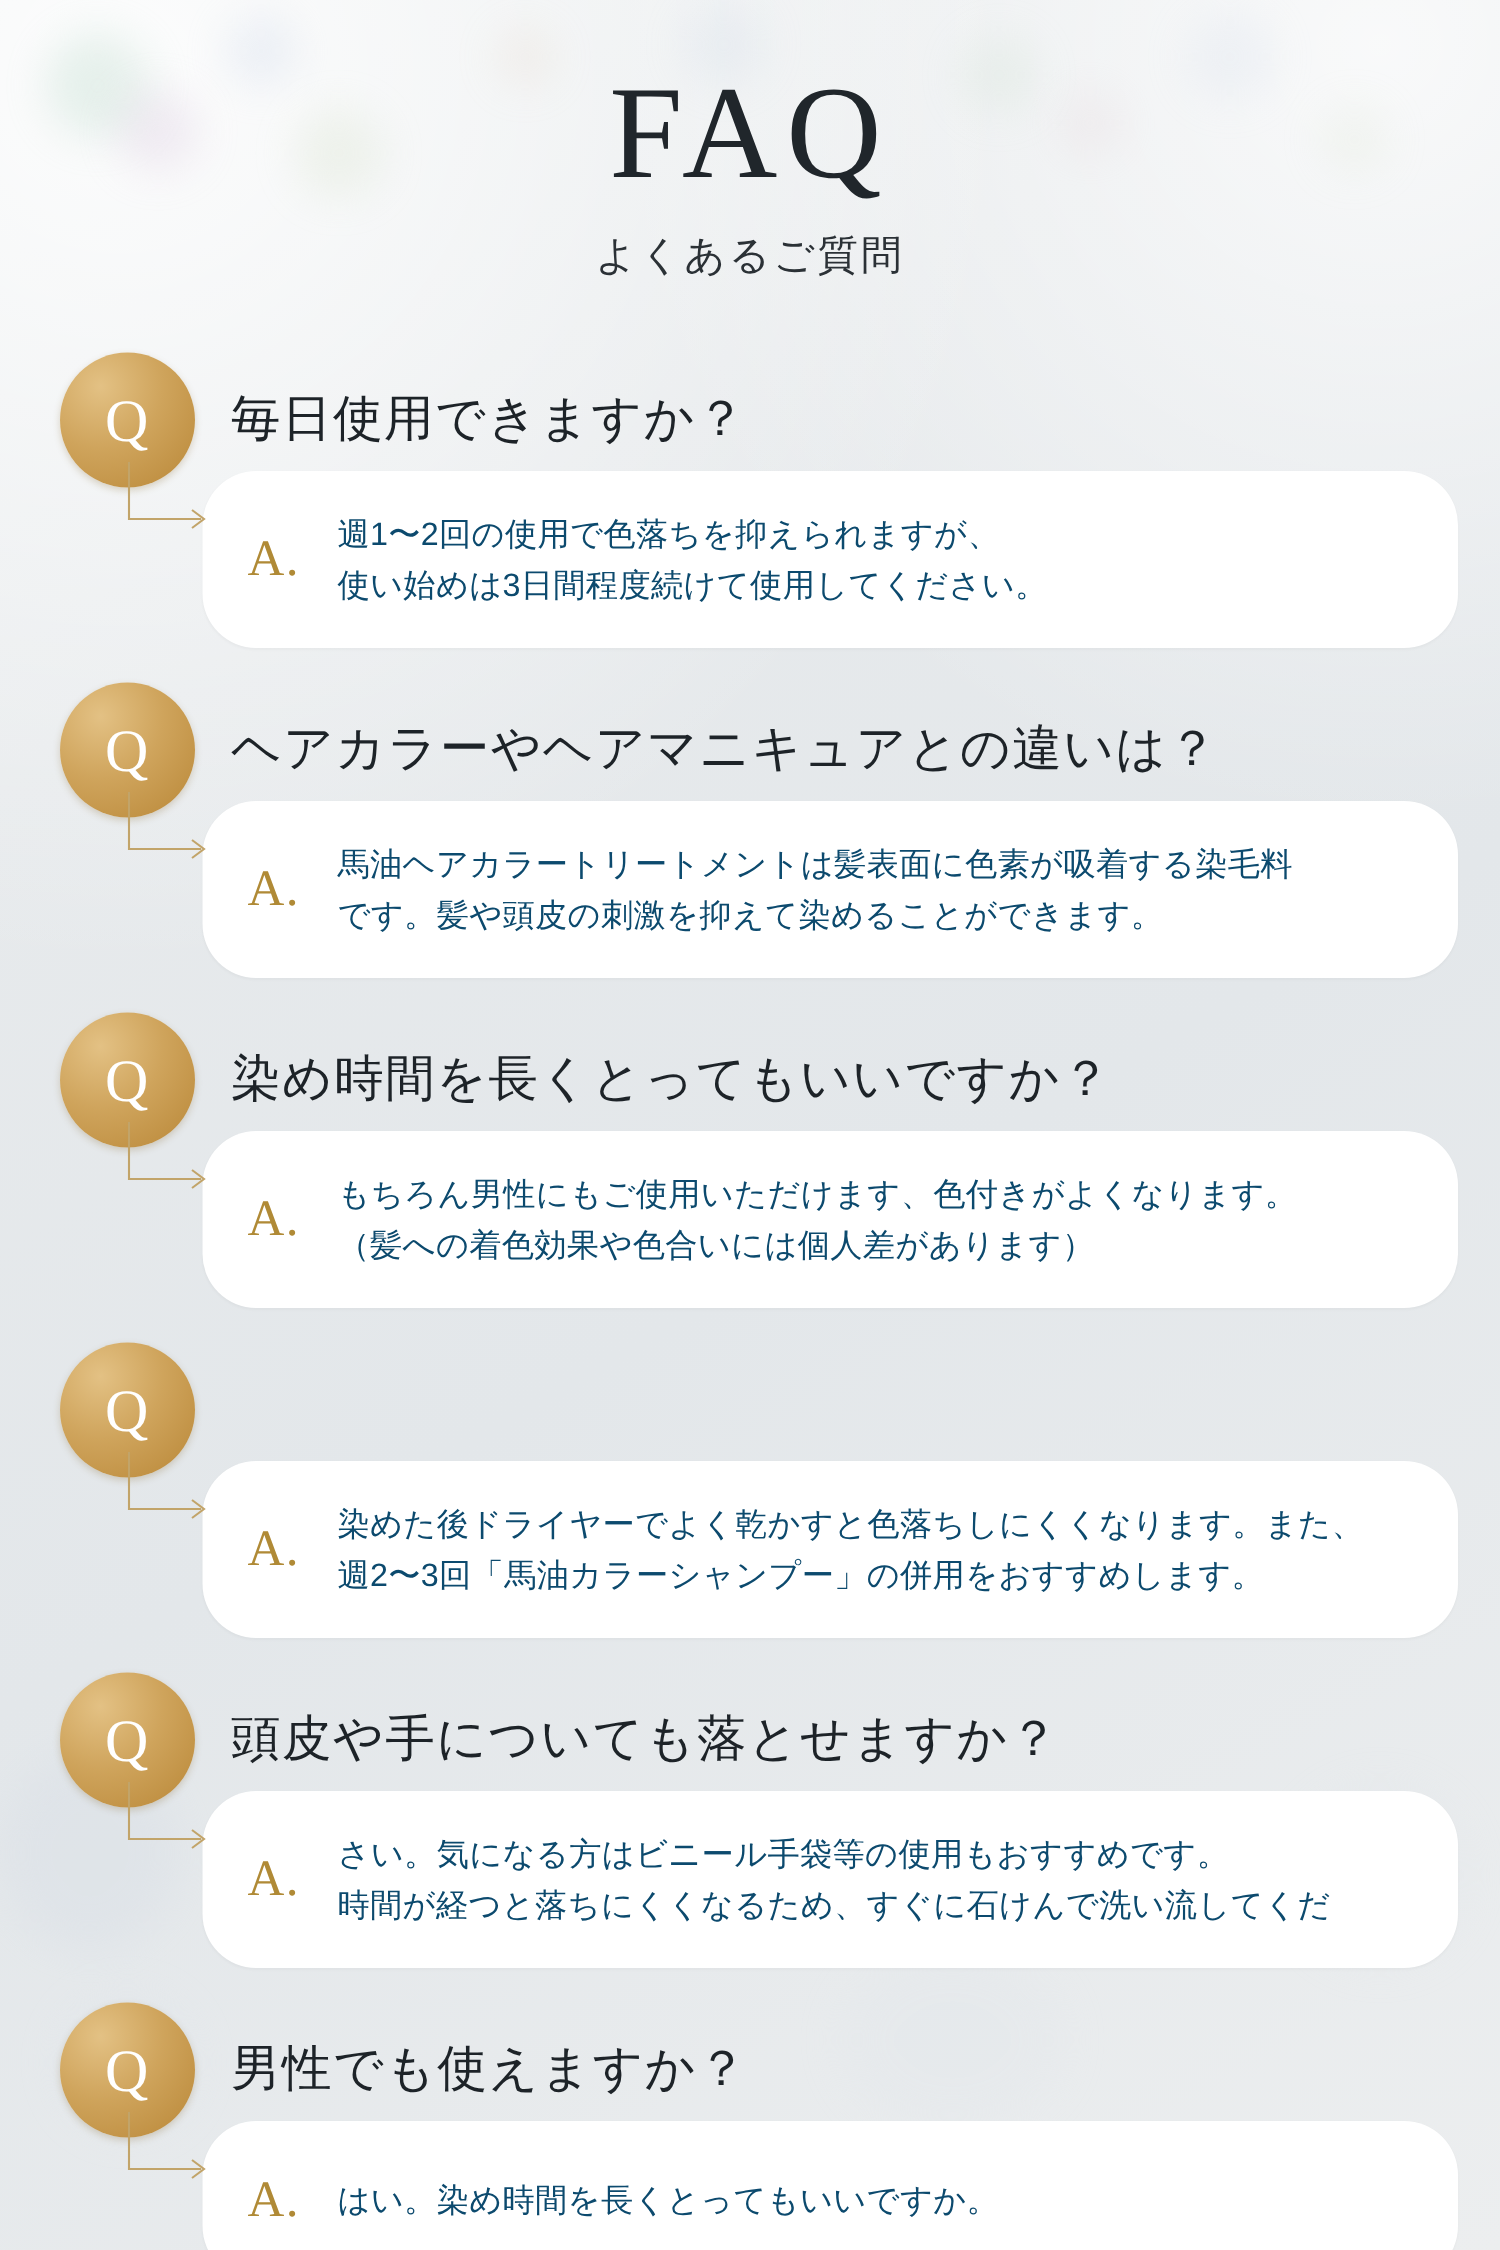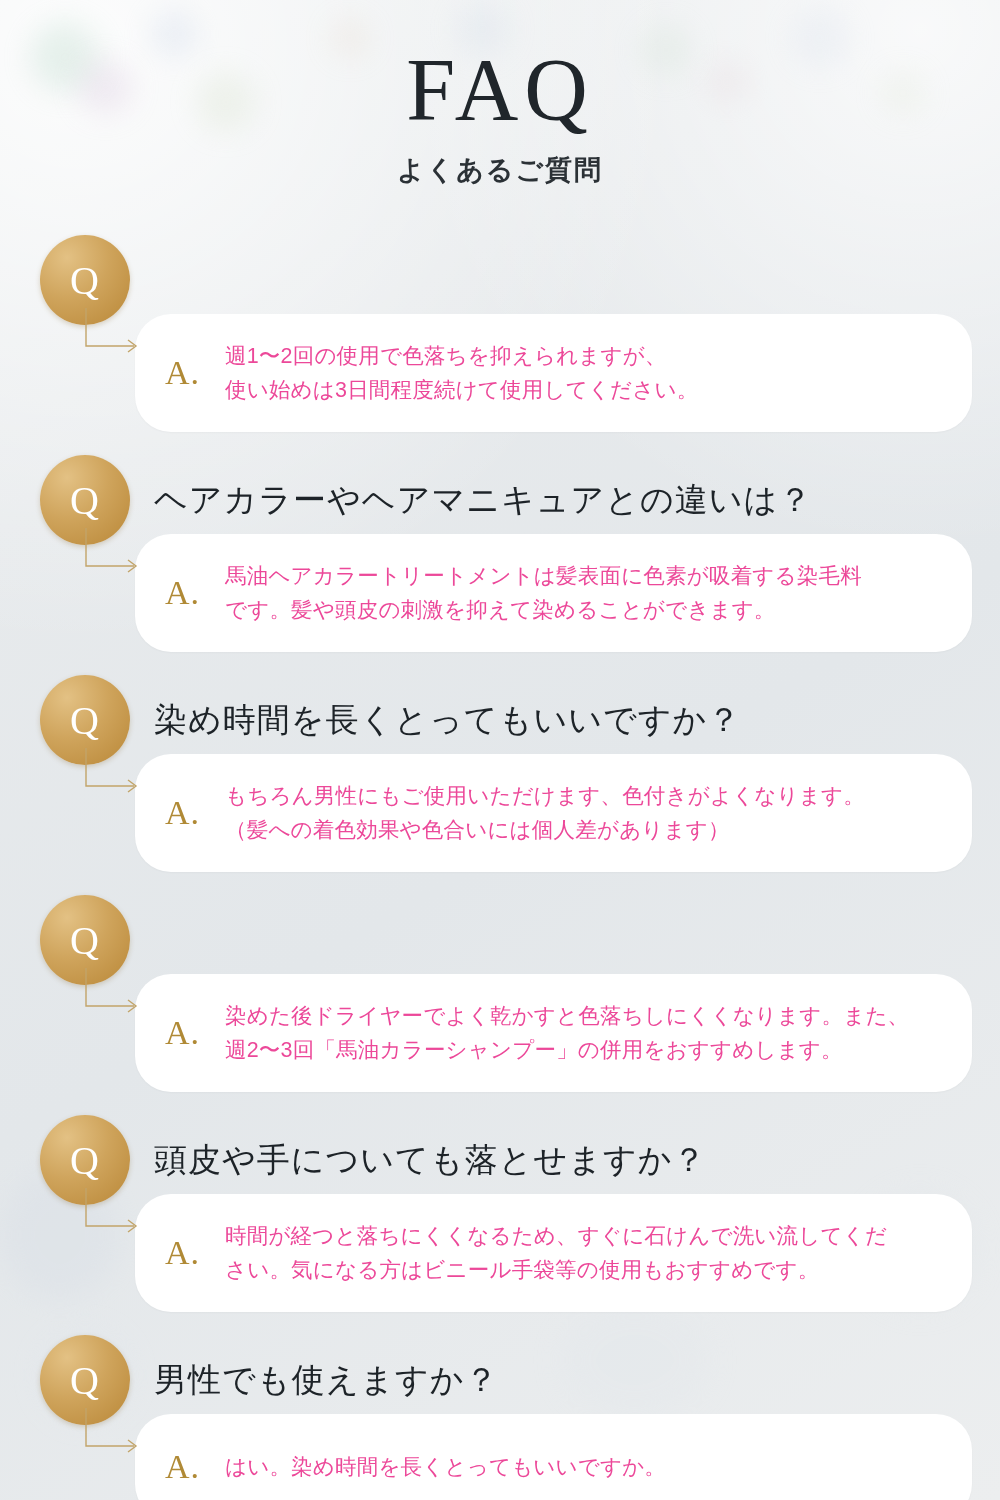--- a/index.html
+++ b/index.html
@@ -65,21 +65,21 @@
     line-height: 1;
     letter-spacing: 6px;
     color: #20262b;
     font-weight: 400;
   }
   .subtitle {
     margin-top: 18px;
     font-size: 27px;
     letter-spacing: 2px;
     color: #2b3136;
-    font-weight: 700;
+    font-weight: 400;
   }
 
   .faq-list {
     margin-top: 46px;
   }
 
   .faq-item {
     position: relative;
     margin-bottom: 22px;
     min-height: 150px;
@@ -137,21 +137,21 @@
     font-size: 34px;
     color: #b08a36;
     width: 60px;
     text-align: left;
     letter-spacing: 1px;
   }
   .a-text {
     font-family: "Liberation Sans", "DejaVu Sans", sans-serif;
     font-size: 21.5px;
     line-height: 1.6;
-    color: #ec4899;
+    color: #0c4a6e;
     letter-spacing: 0.2px;
   }
 
   
   .elbow {
     position: absolute;
     left: 84px;
     top: 72px;
     width: 66px;
     height: 56px;
@@ -186,20 +186,21 @@
   <div class="header">
     <div class="title">FAQ</div>
     <div class="subtitle">よくあるご質問</div>
   </div>
 
   <div class="faq-list">
 
     <div class="faq-item">
       <div class="q-row">
         <div class="q-badge">Q</div>
+        <div class="q-text">毎日使用できますか？</div>
       </div>
       <svg class="elbow" viewBox="0 0 66 56">
         <path d="M2,2 L2,40 L50,40" fill="none" stroke="#c6a košt" stroke-width="1.4"></path>
         <path d="M2,2 L2,40 L50,40" fill="none" stroke="#c2a469" stroke-width="1.4"></path>
         <path d="M44,34 L52,40 L44,46" fill="none" stroke="#c2a469" stroke-width="1.4"></path>
       </svg>
       <div class="a-card">
         <div class="a-mark">A.</div>
         <div class="a-text">
           <div>週1〜2回の使用で色落ちを抑えられますが、</div>
@@ -266,22 +267,22 @@
         <div class="q-badge">Q</div>
         <div class="q-text">頭皮や手についても落とせますか？</div>
       </div>
       <svg class="elbow" viewBox="0 0 66 56">
         <path d="M2,2 L2,40 L50,40" fill="none" stroke="#c2a469" stroke-width="1.4"></path>
         <path d="M44,34 L52,40 L44,46" fill="none" stroke="#c2a469" stroke-width="1.4"></path>
       </svg>
       <div class="a-card">
         <div class="a-mark">A.</div>
         <div class="a-text">
+          <div>さい。気になる方はビニール手袋等の使用もおすすめです。</div>
           <div>時間が経つと落ちにくくなるため、すぐに石けんで洗い流してくだ</div>
-          <div>さい。気になる方はビニール手袋等の使用もおすすめです。</div>
         </div>
       </div>
     </div>
 
     <div class="faq-item last">
       <div class="q-row">
         <div class="q-badge">Q</div>
         <div class="q-text">男性でも使えますか？</div>
       </div>
       <svg class="elbow" viewBox="0 0 66 56">

